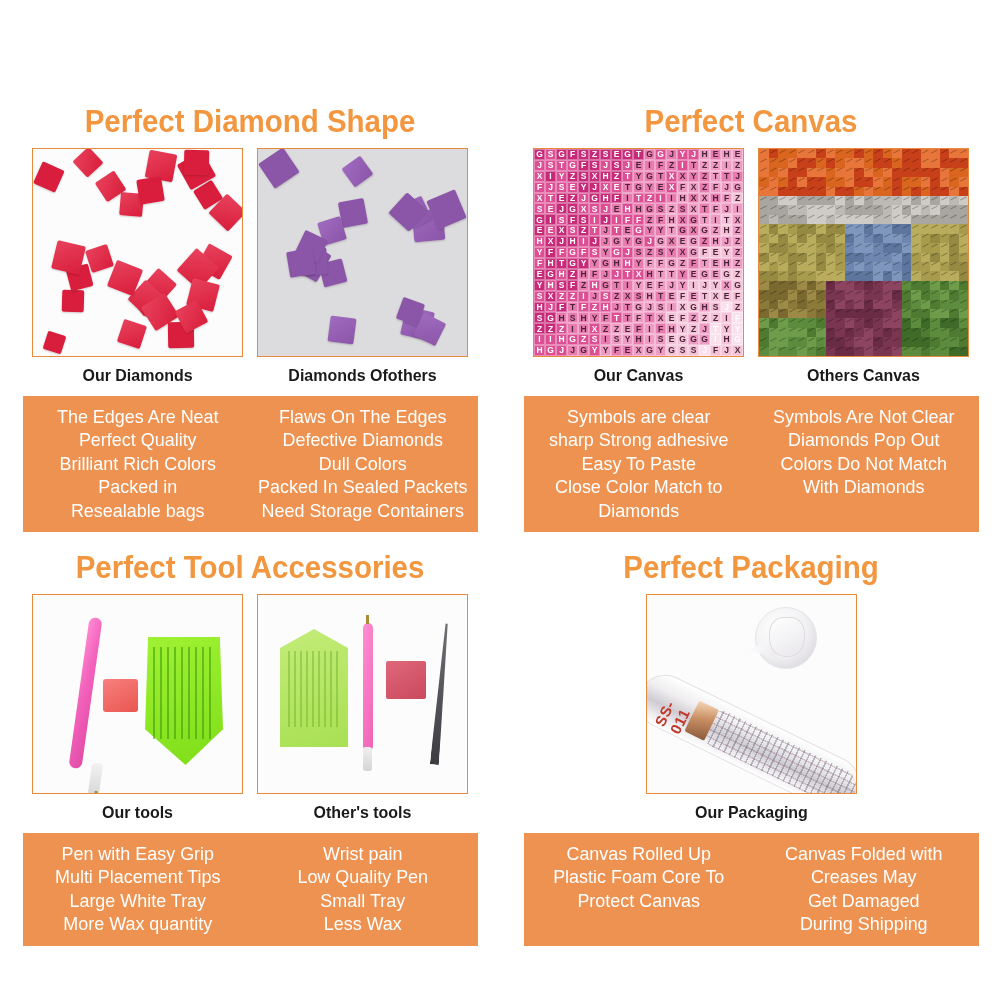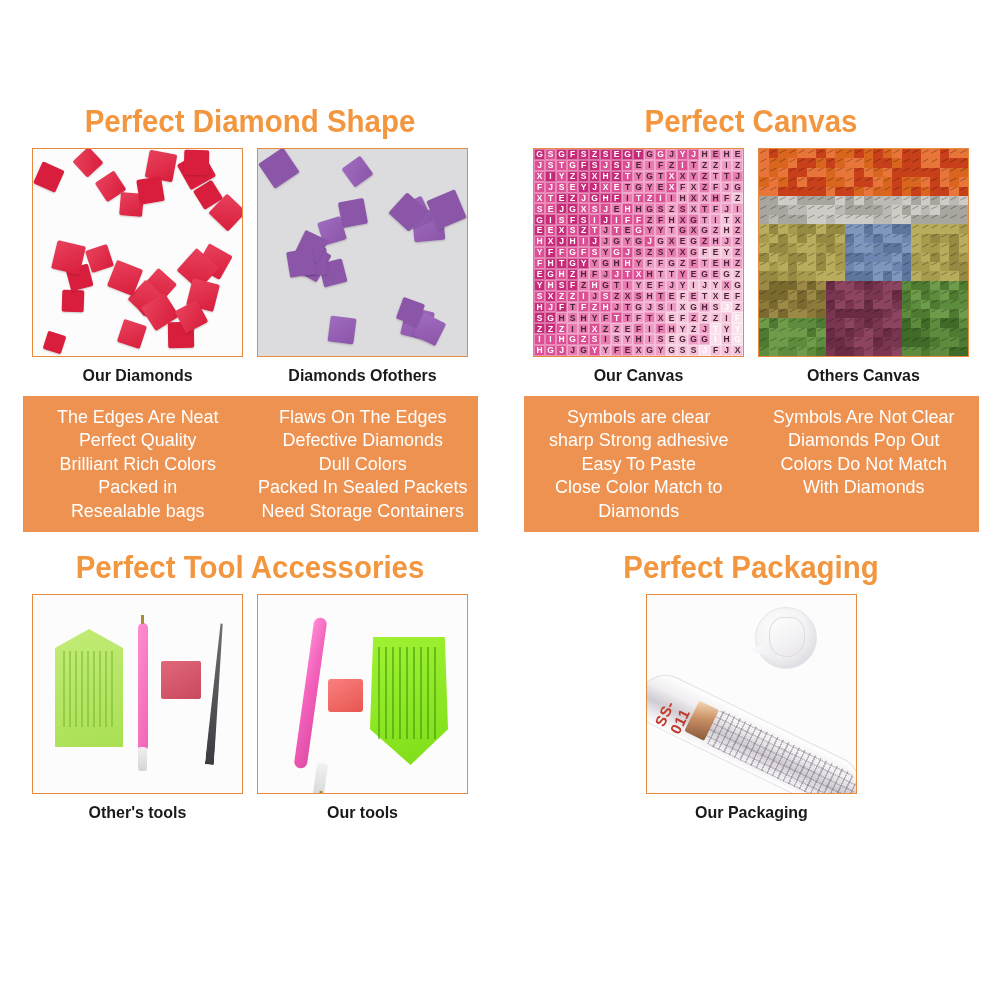--- a/index.html
+++ b/index.html
@@ -1346,44 +1346,58 @@
     </div>
   </div>
 
   <div class="quad quad-bl">
     <div class="section-title">Perfect Tool Accessories</div>
     <div class="pair">
 
       <div class="cell">
         <div class="photo photo-bottom">
           <div class="bg-white"></div>
+          <div class="pen-our"></div>
+          <div class="pen-our-tip"></div>
+          <div class="pen-our-metal"></div>
+          <div class="wax-our"></div>
+          <div class="tray-our"></div>
+          <div class="tray-ribs"></div>
+        </div>
+        <div class="caption">Our tools</div>
+      </div>
+
+      <div class="cell">
+        <div class="photo photo-bottom">
+          <div class="bg-white"></div>
           <div class="tray-other"></div>
           <div class="tray-other-ribs"></div>
           <div class="pen-other"></div>
           <div class="pen-other-tip"></div>
           <div class="pen-other-metal"></div>
           <div class="wax-other"></div>
           <div class="tweezer"></div>
         </div>
         <div class="caption">Other's tools</div>
       </div>
 
-      <div class="cell">
-        <div class="photo photo-bottom">
-          <div class="bg-white"></div>
-          <div class="pen-our"></div>
-          <div class="pen-our-tip"></div>
-          <div class="pen-our-metal"></div>
-          <div class="wax-our"></div>
-          <div class="tray-our"></div>
-          <div class="tray-ribs"></div>
+    </div>
+    <div class="text-panel panel-tools">
+      <div class="text-col" id="tc-2-0">
+          <div>Pen with Easy Grip</div>
+          <div>Multi Placement Tips</div>
+          <div>Large White Tray</div>
+          <div>More Wax quantity</div>
         </div>
-        <div class="caption">Our tools</div>
-      </div>
-
+      <div class="text-col" id="tc-2-1">
+          <div>Wrist pain</div>
+          <div>Low Quality Pen</div>
+          <div>Small Tray</div>
+          <div>Less Wax</div>
+        </div>
     </div>
   </div>
 
   <div class="quad quad-br">
     <div class="section-title">Perfect Packaging</div>
     <div class="pair">
 
       <div class="cell">
         <div class="photo photo-bottom">
           <div class="bg-white"></div>
@@ -1394,15 +1408,28 @@
             <div class="tube-dots"></div>
             <div class="tube-photo"></div>
             <div class="tube-label">SS-011</div>
           </div>
         </div>
         <div class="caption">Our Packaging</div>
       </div>
 
 
     </div>
+    <div class="text-panel">
+      <div class="text-col" id="tc-3-0">
+          <div>Canvas Rolled Up</div>
+          <div>Plastic Foam Core To</div>
+          <div>Protect Canvas</div>
+        </div>
+      <div class="text-col" id="tc-3-1">
+          <div>Canvas Folded with</div>
+          <div>Creases May</div>
+          <div>Get Damaged</div>
+          <div>During Shipping</div>
+        </div>
+    </div>
   </div>
 
 </div>
 
 </body></html>

